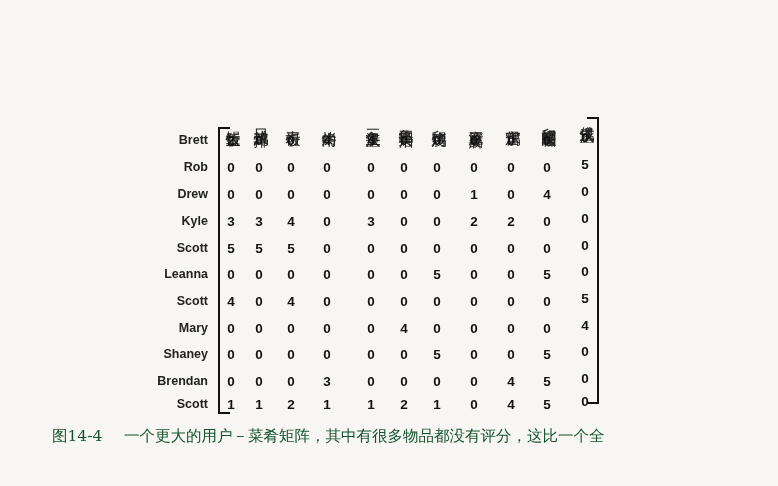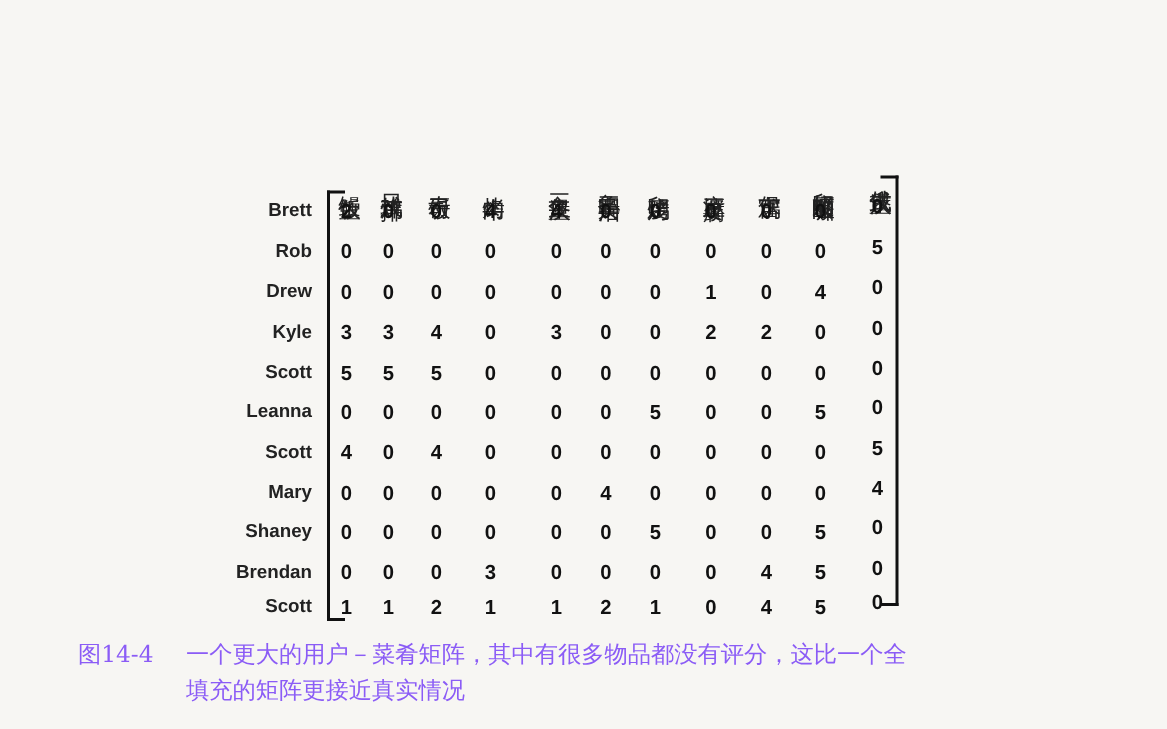--- a/index.html
+++ b/index.html
@@ -34,21 +34,21 @@
     position: absolute; left: 218px; top: 127px; width: 10px; height: 283px;
     border-left: 2px solid #111; border-top: 2px solid #111; border-bottom: 2px solid #111;
   }
   .bracket-right {
     position: absolute; left: 587px; top: 117px; width: 10px; height: 283px;
     border-right: 2px solid #111; border-top: 2px solid #111; border-bottom: 2px solid #111;
   }
   .caption {
     position: absolute; left: 52px; top: 424px; width: 700px;
     font-family: "DejaVu Serif", "Liberation Serif", serif;
-    font-size: 15.5px; line-height: 24px; color: #8b5cf6;
+    font-size: 15.5px; line-height: 24px; color: #14532d;
   }
   .caption .fig-no { display: inline-block; width: 72px; }
   .caption .line2 { padding-left: 72px; }
 </style>
 </head>
 <body>
 
 <div class="figure">
   <div class="headers" id="headers">
       <div class="col-header" style="left: 225px; top: auto; bottom: 6px;">鳗鱼饭</div>
@@ -218,15 +218,14 @@
         <div class="cell" style="left: 537px; top: 397px;">5</div>
         <div class="cell" style="left: 575px; top: 394px;">0</div>
       </div>
     </div>
   <div class="bracket-left"></div>
   <div class="bracket-right"></div>
   <div class="caption">
     <div>
       <span class="fig-no">图14-4</span><span>一个更大的用户－菜肴矩阵，其中有很多物品都没有评分，这比一个全</span>
     </div>
-    <div class="line2">填充的矩阵更接近真实情况</div>
   </div>
 </div>
 
 </body></html>

